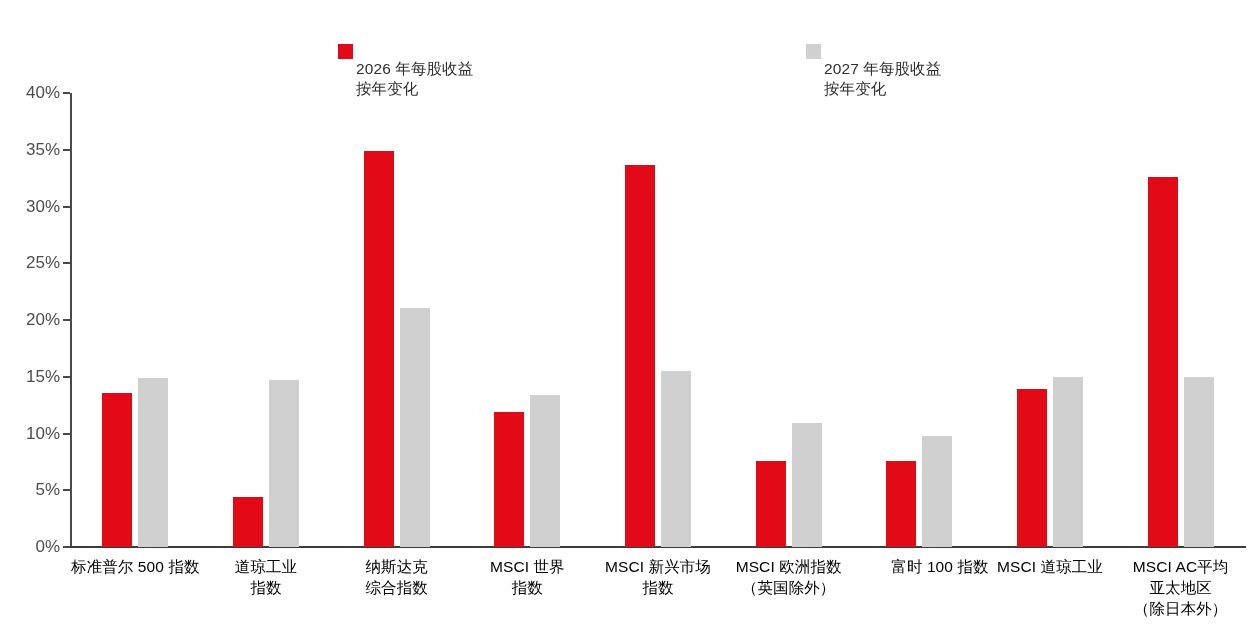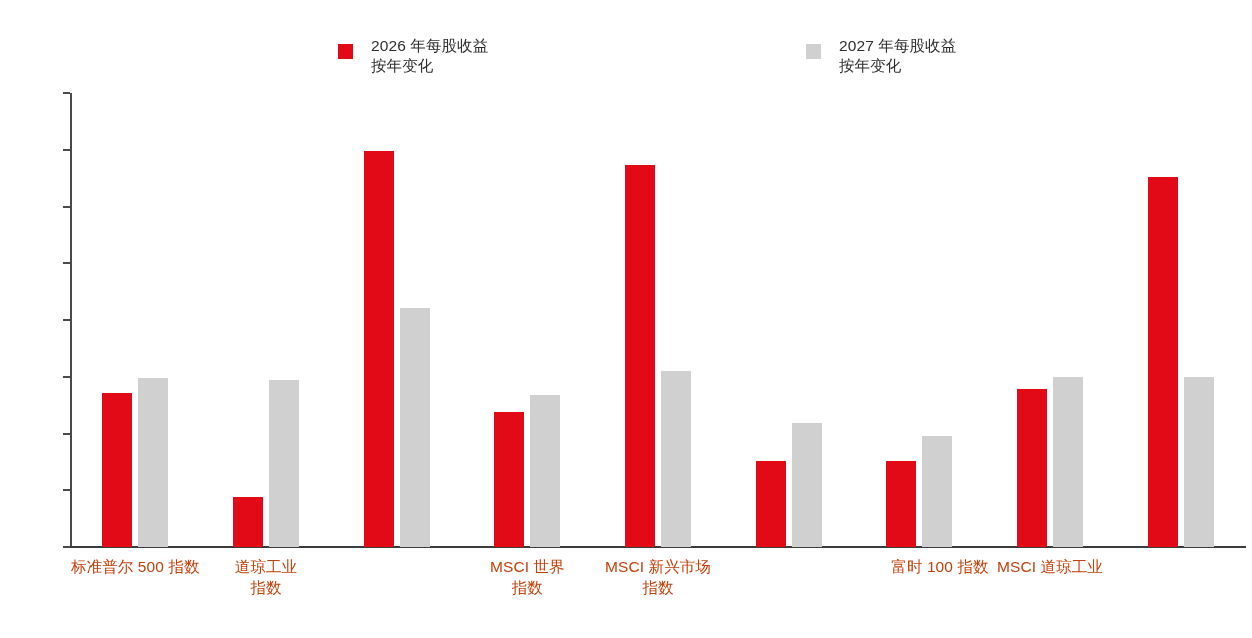--- a/index.html
+++ b/index.html
@@ -24,20 +24,21 @@
     position: absolute;
     top: 28px;
     left: 0;
     width: 1252px;
     height: 58px;
   }
   .legend-item {
     position: absolute;
     display: flex;
     align-items: flex-start;
+    flex-direction: column;
   }
   .legend-item.series-0 { left: 338px; top: 8px; }
   .legend-item.series-1 { left: 806px; top: 8px; }
   .legend-swatch {
     width: 15px;
     height: 15px;
     margin-top: 8px;
     flex: 0 0 auto;
   }
   .legend-label {
@@ -118,21 +119,21 @@
     top: 556px;
     width: 1176px;
     height: 82px;
   }
   .cat-label {
     position: absolute;
     top: 0;
     text-align: center;
     font-size: 15.5px;
     line-height: 21px;
-    color: #c2410c;
+    color: #000000;
     white-space: pre-line;
     letter-spacing: .1px;
   }
 </style>
 </head>
 <body>
 
 <div id="chart-root">
 
   <div class="legend">
@@ -141,20 +142,31 @@
       <span class="legend-label">2026 年每股收益
 按年变化</span>
     </div>
     <div class="legend-item series-1">
       <span class="legend-swatch" style="background: rgb(208, 208, 208);"></span>
       <span class="legend-label">2027 年每股收益
 按年变化</span>
     </div>
   </div>
 
+  <div class="ytick-labels">
+      <div class="ytick-label" style="top: 0px;">40%</div>
+      <div class="ytick-label" style="top: 56.75px;">35%</div>
+      <div class="ytick-label" style="top: 113.5px;">30%</div>
+      <div class="ytick-label" style="top: 170.25px;">25%</div>
+      <div class="ytick-label" style="top: 227px;">20%</div>
+      <div class="ytick-label" style="top: 283.75px;">15%</div>
+      <div class="ytick-label" style="top: 340.5px;">10%</div>
+      <div class="ytick-label" style="top: 397.25px;">5%</div>
+      <div class="ytick-label" style="top: 454px;">0%</div>
+    </div>
 
   <div class="plot">
     <div class="axis-line-y"></div>
     <div class="axis-line-x"></div>
     <div class="ticks">
         <div class="tick" style="top: -1px;"></div>
         <div class="tick" style="top: 55.75px;"></div>
         <div class="tick" style="top: 112.5px;"></div>
         <div class="tick" style="top: 169.25px;"></div>
         <div class="tick" style="top: 226px;"></div>
@@ -200,21 +212,28 @@
           <div class="bar s0" title="32.6%" style="height: 370.01px; background: rgb(227, 10, 23);"></div>
           <div class="bar s1" title="15%" style="height: 170.25px; background: rgb(208, 208, 208);"></div>
         </div>
       </div>
   </div>
 
   <div class="cat-labels">
       <div class="cat-label" style="left: -4px; width: 138.667px;">标准普尔 500 指数</div>
       <div class="cat-label" style="left: 126.667px; width: 138.667px;">道琼工业
 指数</div>
+      <div class="cat-label" style="left: 257.333px; width: 138.667px;">纳斯达克
+综合指数</div>
       <div class="cat-label" style="left: 388px; width: 138.667px; text-align: center;">MSCI 世界
 指数</div>
       <div class="cat-label" style="left: 518.667px; width: 138.667px;">MSCI 新兴市场
 指数</div>
+      <div class="cat-label" style="left: 649.333px; width: 138.667px;">MSCI 欧洲指数
+（英国除外）</div>
       <div class="cat-label" style="left: 780px; width: 138.667px; text-align: right;">富时 100 指数</div>
       <div class="cat-label" style="left: 910.667px; width: 138.667px;">MSCI 道琼工业</div>
+      <div class="cat-label" style="left: 1041.33px; width: 138.667px;">MSCI AC平均
+亚太地区
+（除日本外）</div>
     </div>
 
 </div>
 
 </body></html>

